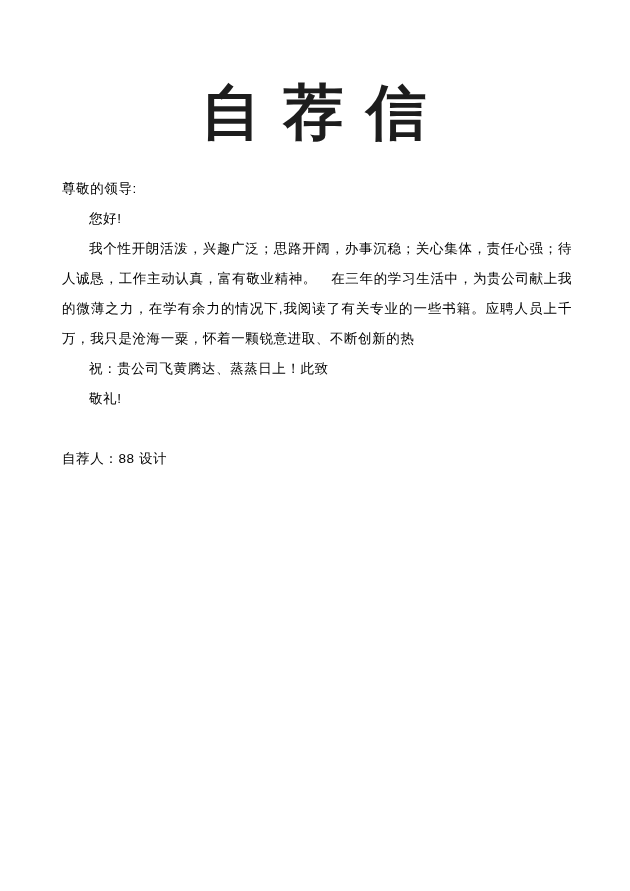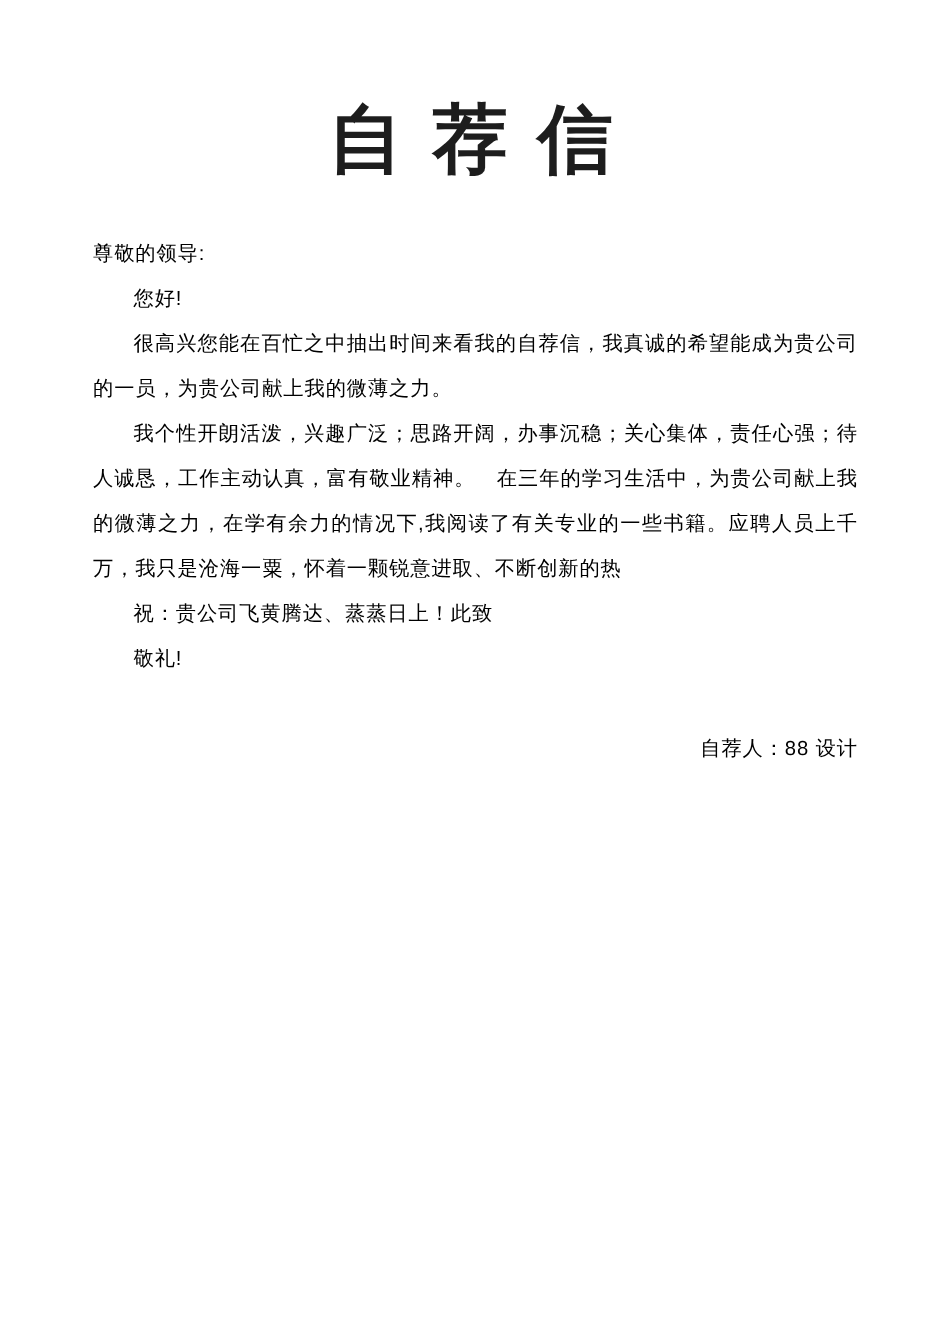--- a/index.html
+++ b/index.html
@@ -8,23 +8,23 @@
     position: relative;
     width: 630px;
     height: 891px;
     margin: 0;
     background: #ffffff;
     overflow: hidden;
     font-family: "Liberation Sans", sans-serif;
   }
   .doc-title {
     margin: 0;
-    padding-top: 64px;
+    padding-top: 84px;
     text-align: center;
-    font-size: 50px;
+    font-size: 60px;
     line-height: 58px;
     font-weight: 700;
     letter-spacing: 3px;
     color: #1d1d1d;
     white-space: pre;
   }
   .body-text {
     margin: 32px 58px 0 62px;
     font-size: 13.5px;
     line-height: 30px;
@@ -34,37 +34,35 @@
   }
   .para {
     margin: 0;
     text-indent: 2em;
   }
   .salutation {
     text-indent: 0;
   }
   .signature-row {
     margin-top: 30px;
-    text-align: right;
   }
 </style>
 </head>
 <body>
 
 <div class="page">
 
   <h1 class="doc-title">自 荐 信</h1>
 
   <div class="body-text">
 
     <p class="para salutation">尊敬的领导:</p>
 
     <p class="para">您好!</p>
 
-    <p class="para">很高兴您能在百忙之中抽出时间来看我的自荐信，我真诚的希望能成为贵公司的一员，为贵公司献上我的微薄之力。</p>
 
 
 
     <p class="para">我个性开朗活泼，兴趣广泛；思路开阔，办事沉稳；关心集体，责任心强；待人诚恳，工作主动认真，富有敬业精神。　在三年的学习生活中，为贵公司献上我的微薄之力，在学有余力的情况下,我阅读了有关专业的一些书籍。应聘人员上千万，我只是沧海一粟，怀着一颗锐意进取、不断创新的热</p>
 
 
     <p class="para">祝：贵公司飞黄腾达、蒸蒸日上！此致</p>
 
     <p class="para">敬礼!</p>
 

